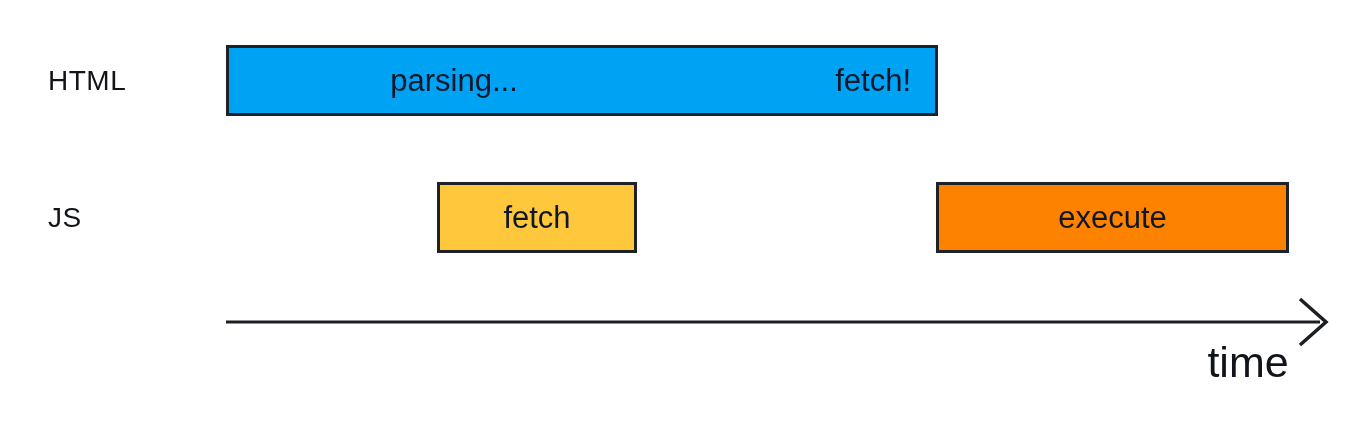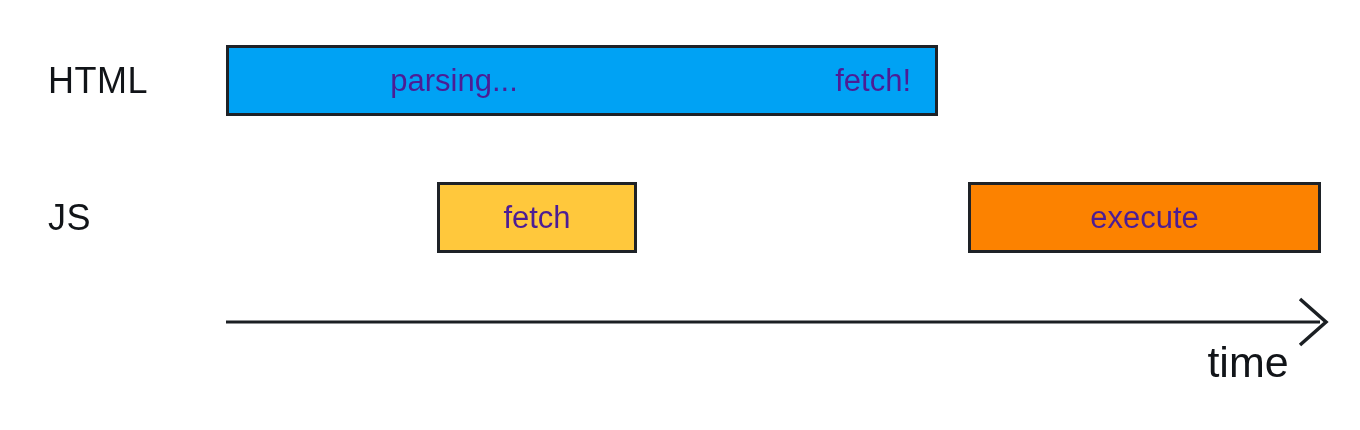--- a/index.html
+++ b/index.html
@@ -15,21 +15,21 @@
     overflow: hidden;
     font-family: "Liberation Sans", "DejaVu Sans", sans-serif;
     color: #111418;
   }
   .row-label {
     position: absolute;
     left: 48px;
     height: 71px;
     display: flex;
     align-items: center;
-    font-size: 36px;
+    font-size: 28px;
     letter-spacing: 0.5px;
     white-space: nowrap;
   }
   .row-label.html { top: 45px; }
   .row-label.js   { top: 182px; }
 
   .bar {
     position: absolute;
     height: 71px;
     box-sizing: border-box;
@@ -40,23 +40,23 @@
     font-size: 31px;
     white-space: nowrap;
   }
   .bar.parsing {
     left: 226px; top: 45px; width: 712px;
   }
   .bar.fetch {
     left: 437px; top: 182px; width: 200px;
   }
   .bar.execute {
-    left: 968px; top: 182px; width: 353px;
+    left: 936px; top: 182px; width: 353px;
   }
-  .bar-text { color: #4c1d95; }
+  .bar-text { color: #0f172a; }
   .parsing-text {
     position: absolute;
     left: 225px;
     top: 50%;
     transform: translate(-50%, -50%);
   }
   .done-text {
     position: absolute;
     right: 24px;
     top: 50%;

